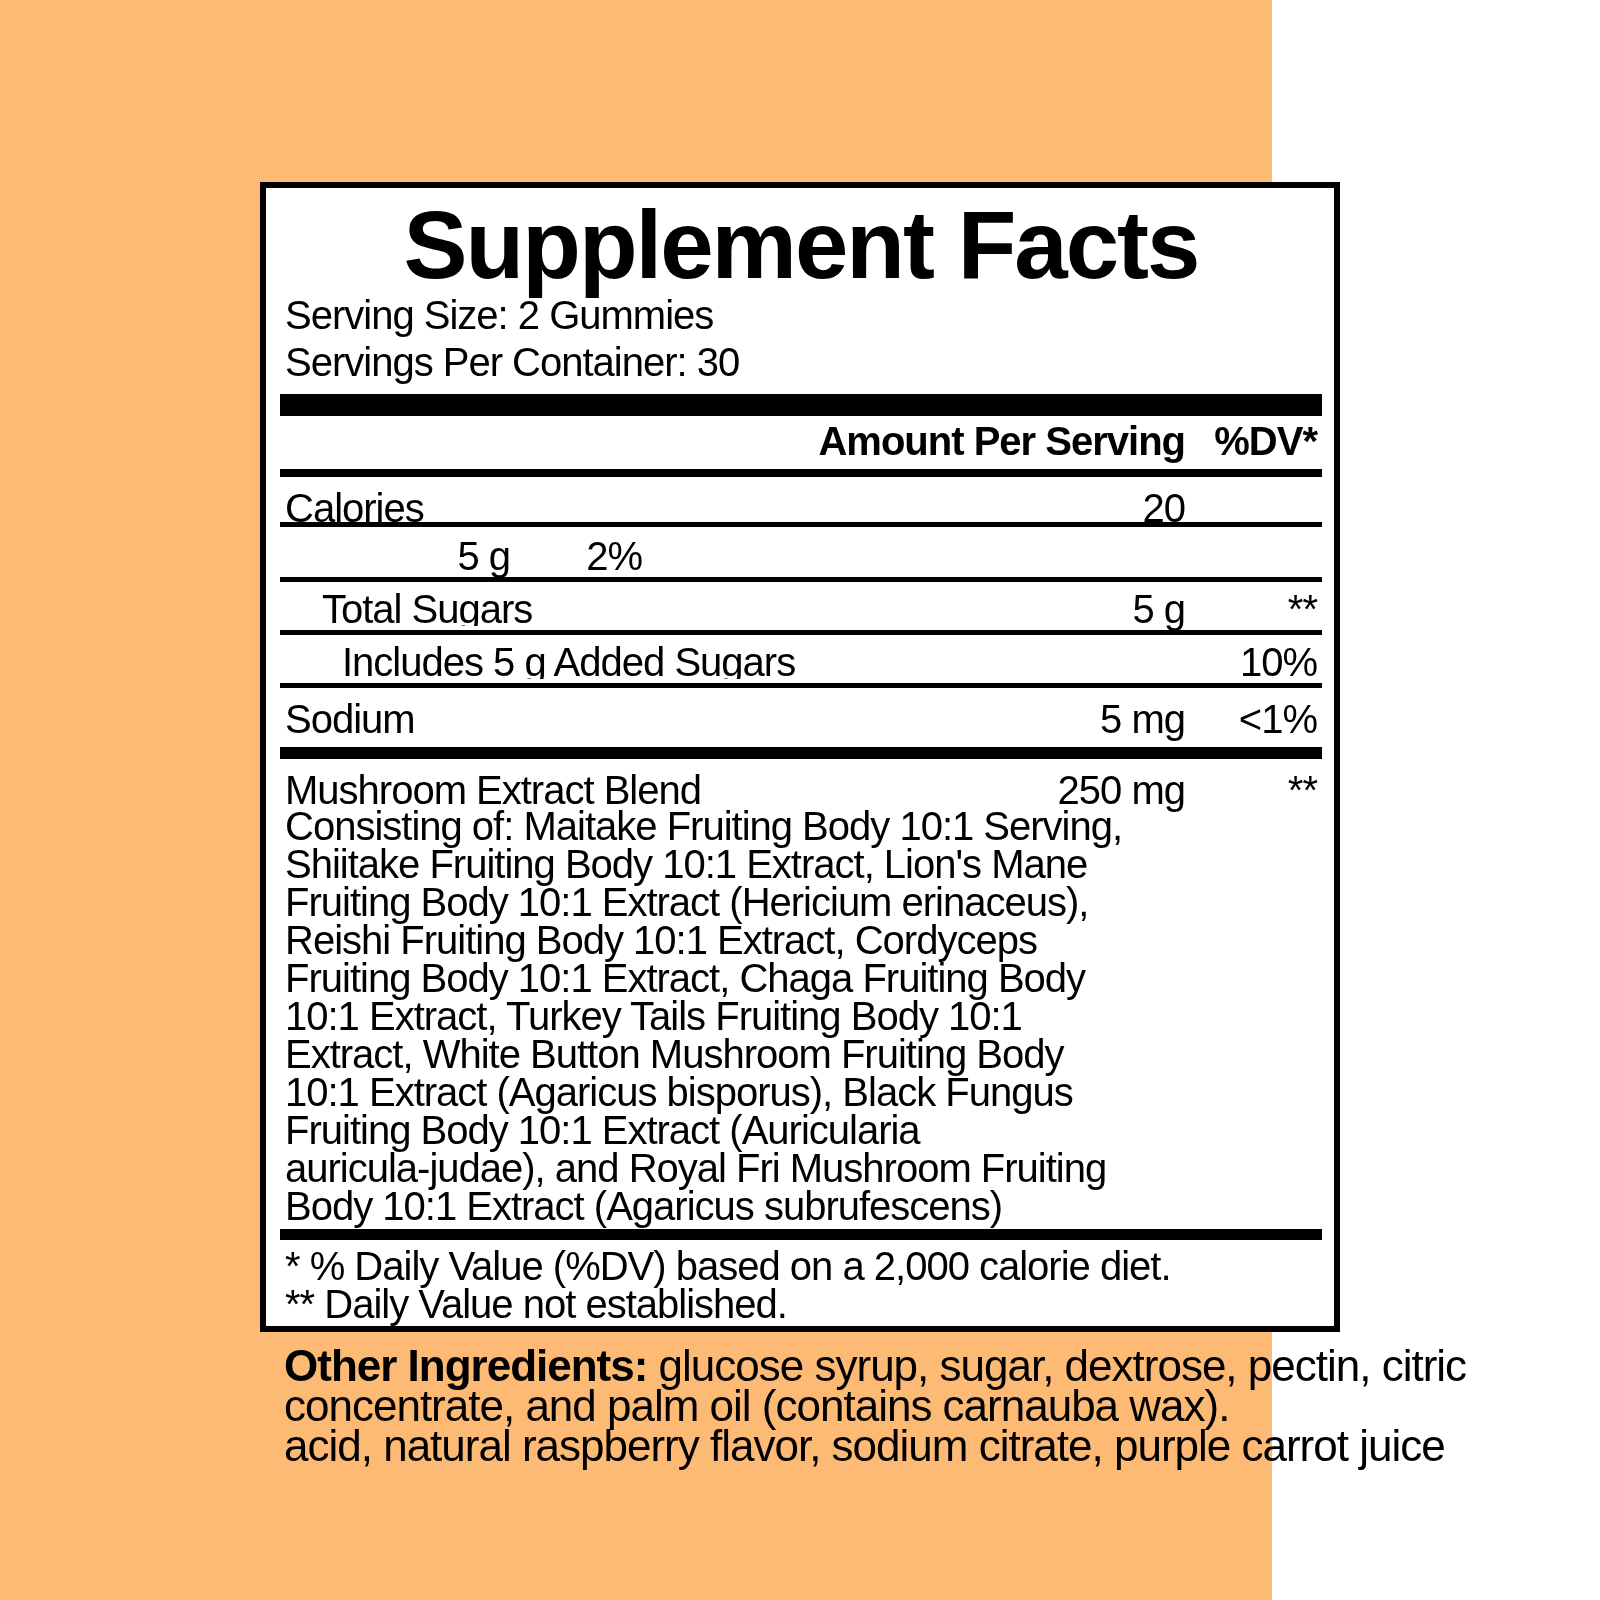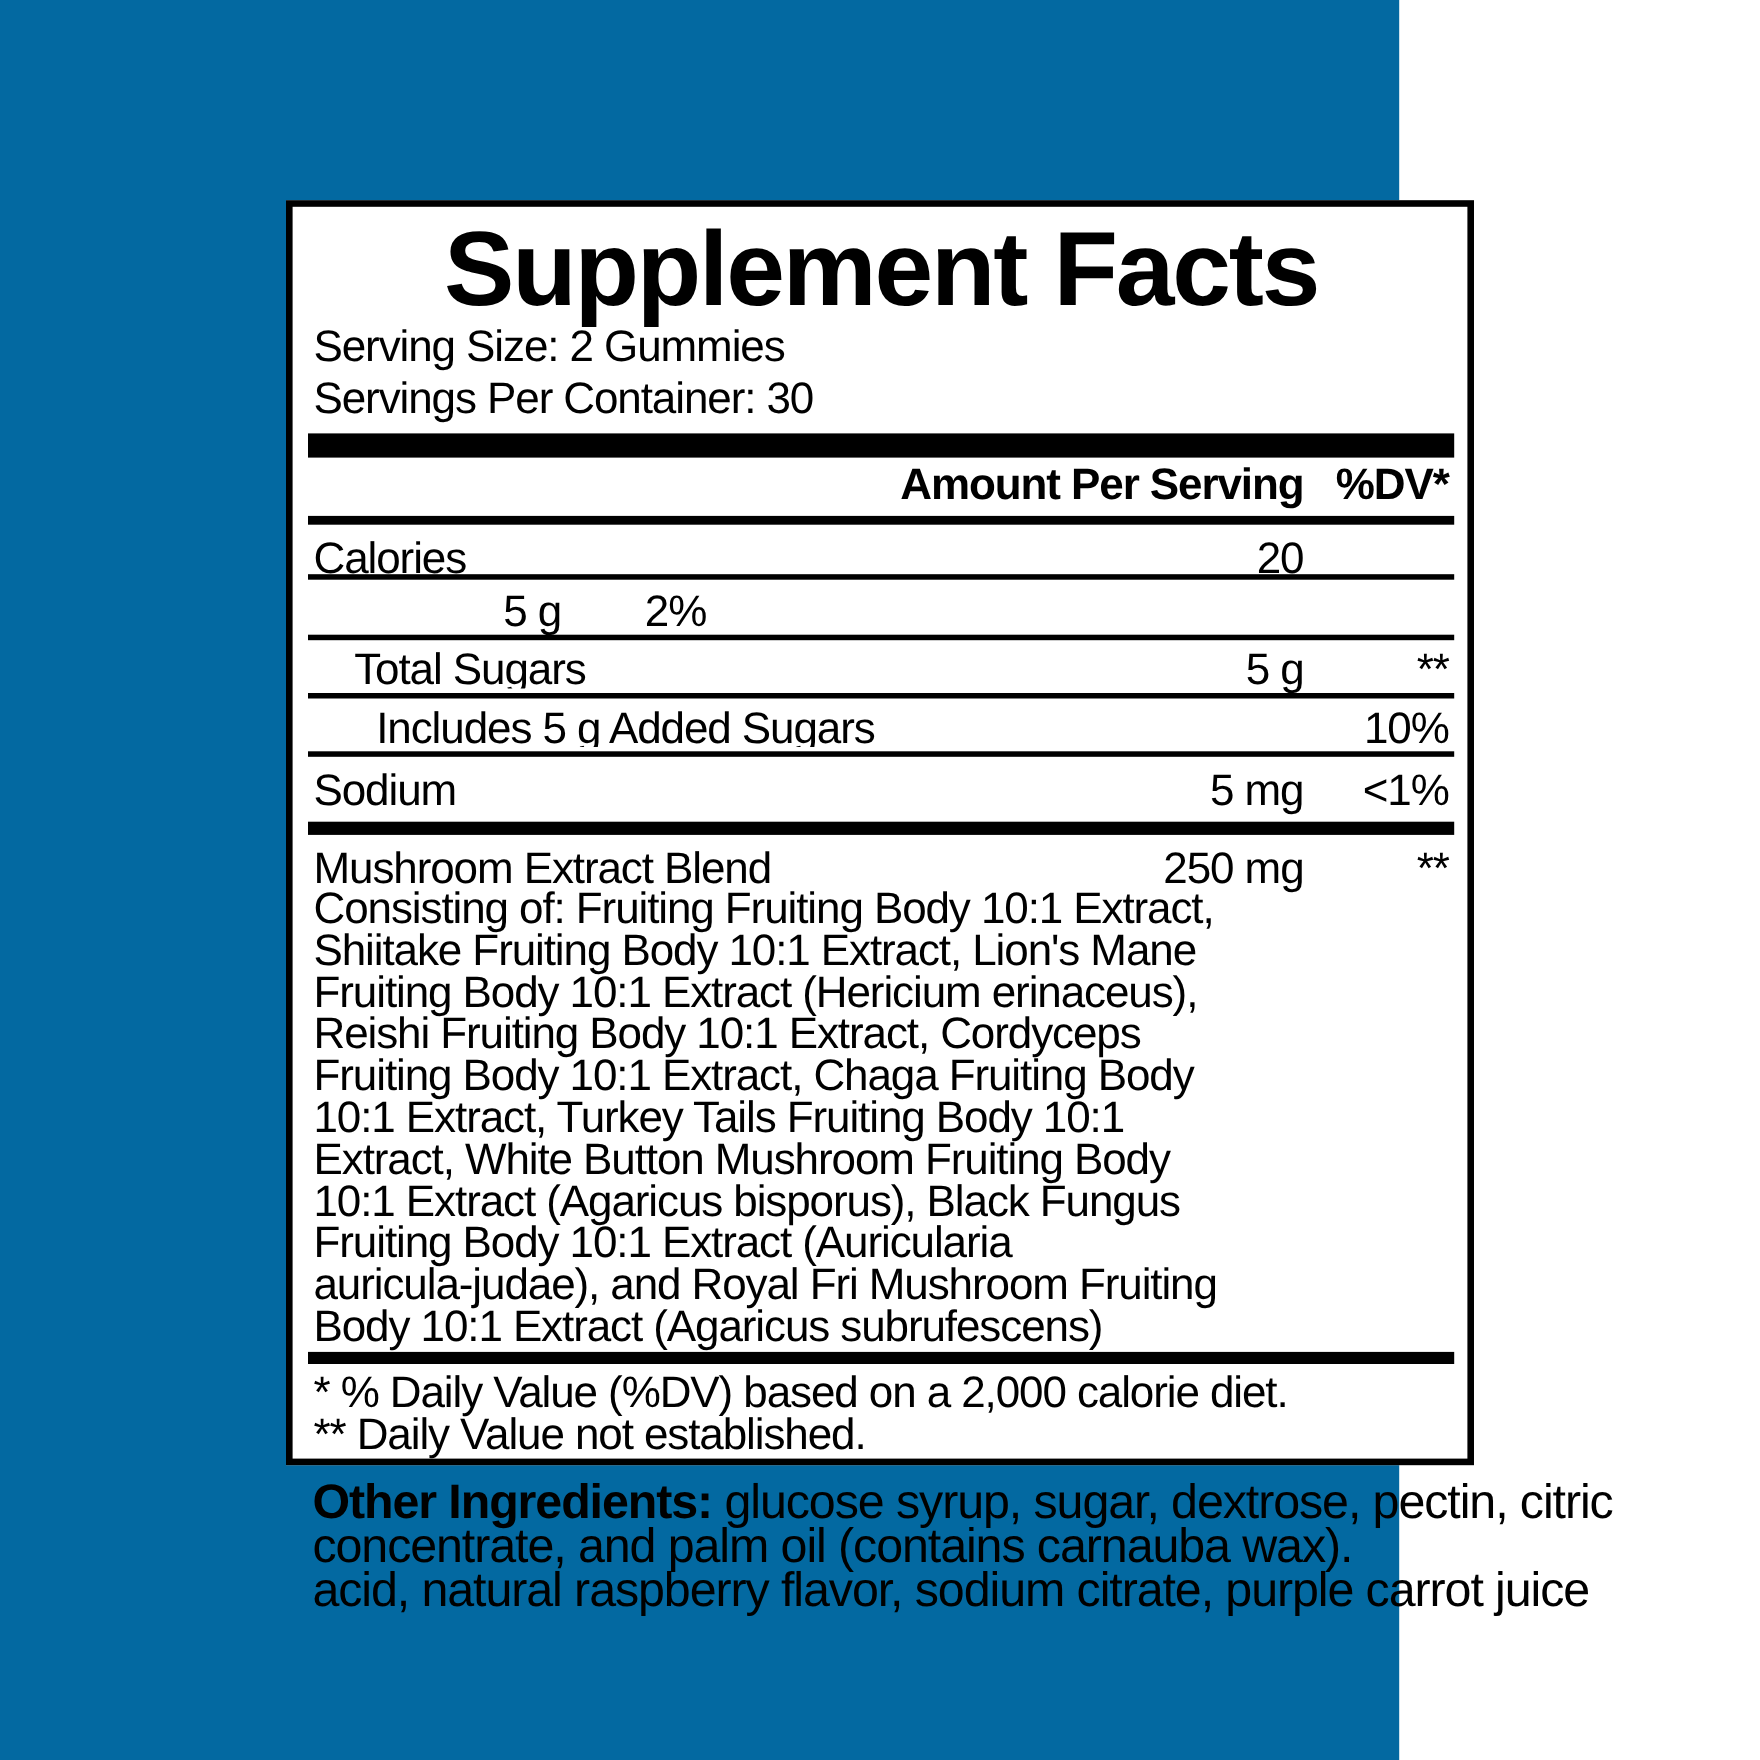--- a/index.html
+++ b/index.html
@@ -4,21 +4,21 @@
 <style>
   html, body {
     margin: 0;
     padding: 0;
     background: #ffffff;
   }
   .canvas {
     position: relative;
     width: 1272px;
     height: 1600px;
-    background: #0369a1;
+    background: #fdba74;
     font-family: "Liberation Sans", "DejaVu Sans", sans-serif;
     color: #000000;
     letter-spacing: -1px;
   }
   .label-box {
     position: absolute;
     left: 260px;
     top: 182px;
     width: 1080px;
     height: 1150px;
@@ -178,21 +178,21 @@
       </div>
       <div class="abs bar bar-med1"></div>
 
       <div class="abs row rblend">
         <span class="name">Mushroom Extract Blend</span>
         <span class="col-amt">250 mg</span>
         <span class="col-dv">**</span>
       </div>
 
       <div class="abs desc">
-        <div>Consisting of: Fruiting Fruiting Body 10:1 Extract,</div>
+        <div>Consisting of: Maitake Fruiting Body 10:1 Serving,</div>
         <div>Shiitake Fruiting Body 10:1 Extract, Lion's Mane</div>
         <div>Fruiting Body 10:1 Extract (Hericium erinaceus),</div>
         <div>Reishi Fruiting Body 10:1 Extract, Cordyceps</div>
         <div>Fruiting Body 10:1 Extract, Chaga Fruiting Body</div>
         <div>10:1 Extract, Turkey Tails Fruiting Body 10:1</div>
         <div>Extract, White Button Mushroom Fruiting Body</div>
         <div>10:1 Extract (Agaricus bisporus), Black Fungus</div>
         <div>Fruiting Body 10:1 Extract (Auricularia</div>
         <div>auricula-judae), and Royal Fri Mushroom Fruiting</div>
         <div>Body 10:1 Extract (Agaricus subrufescens)</div>

